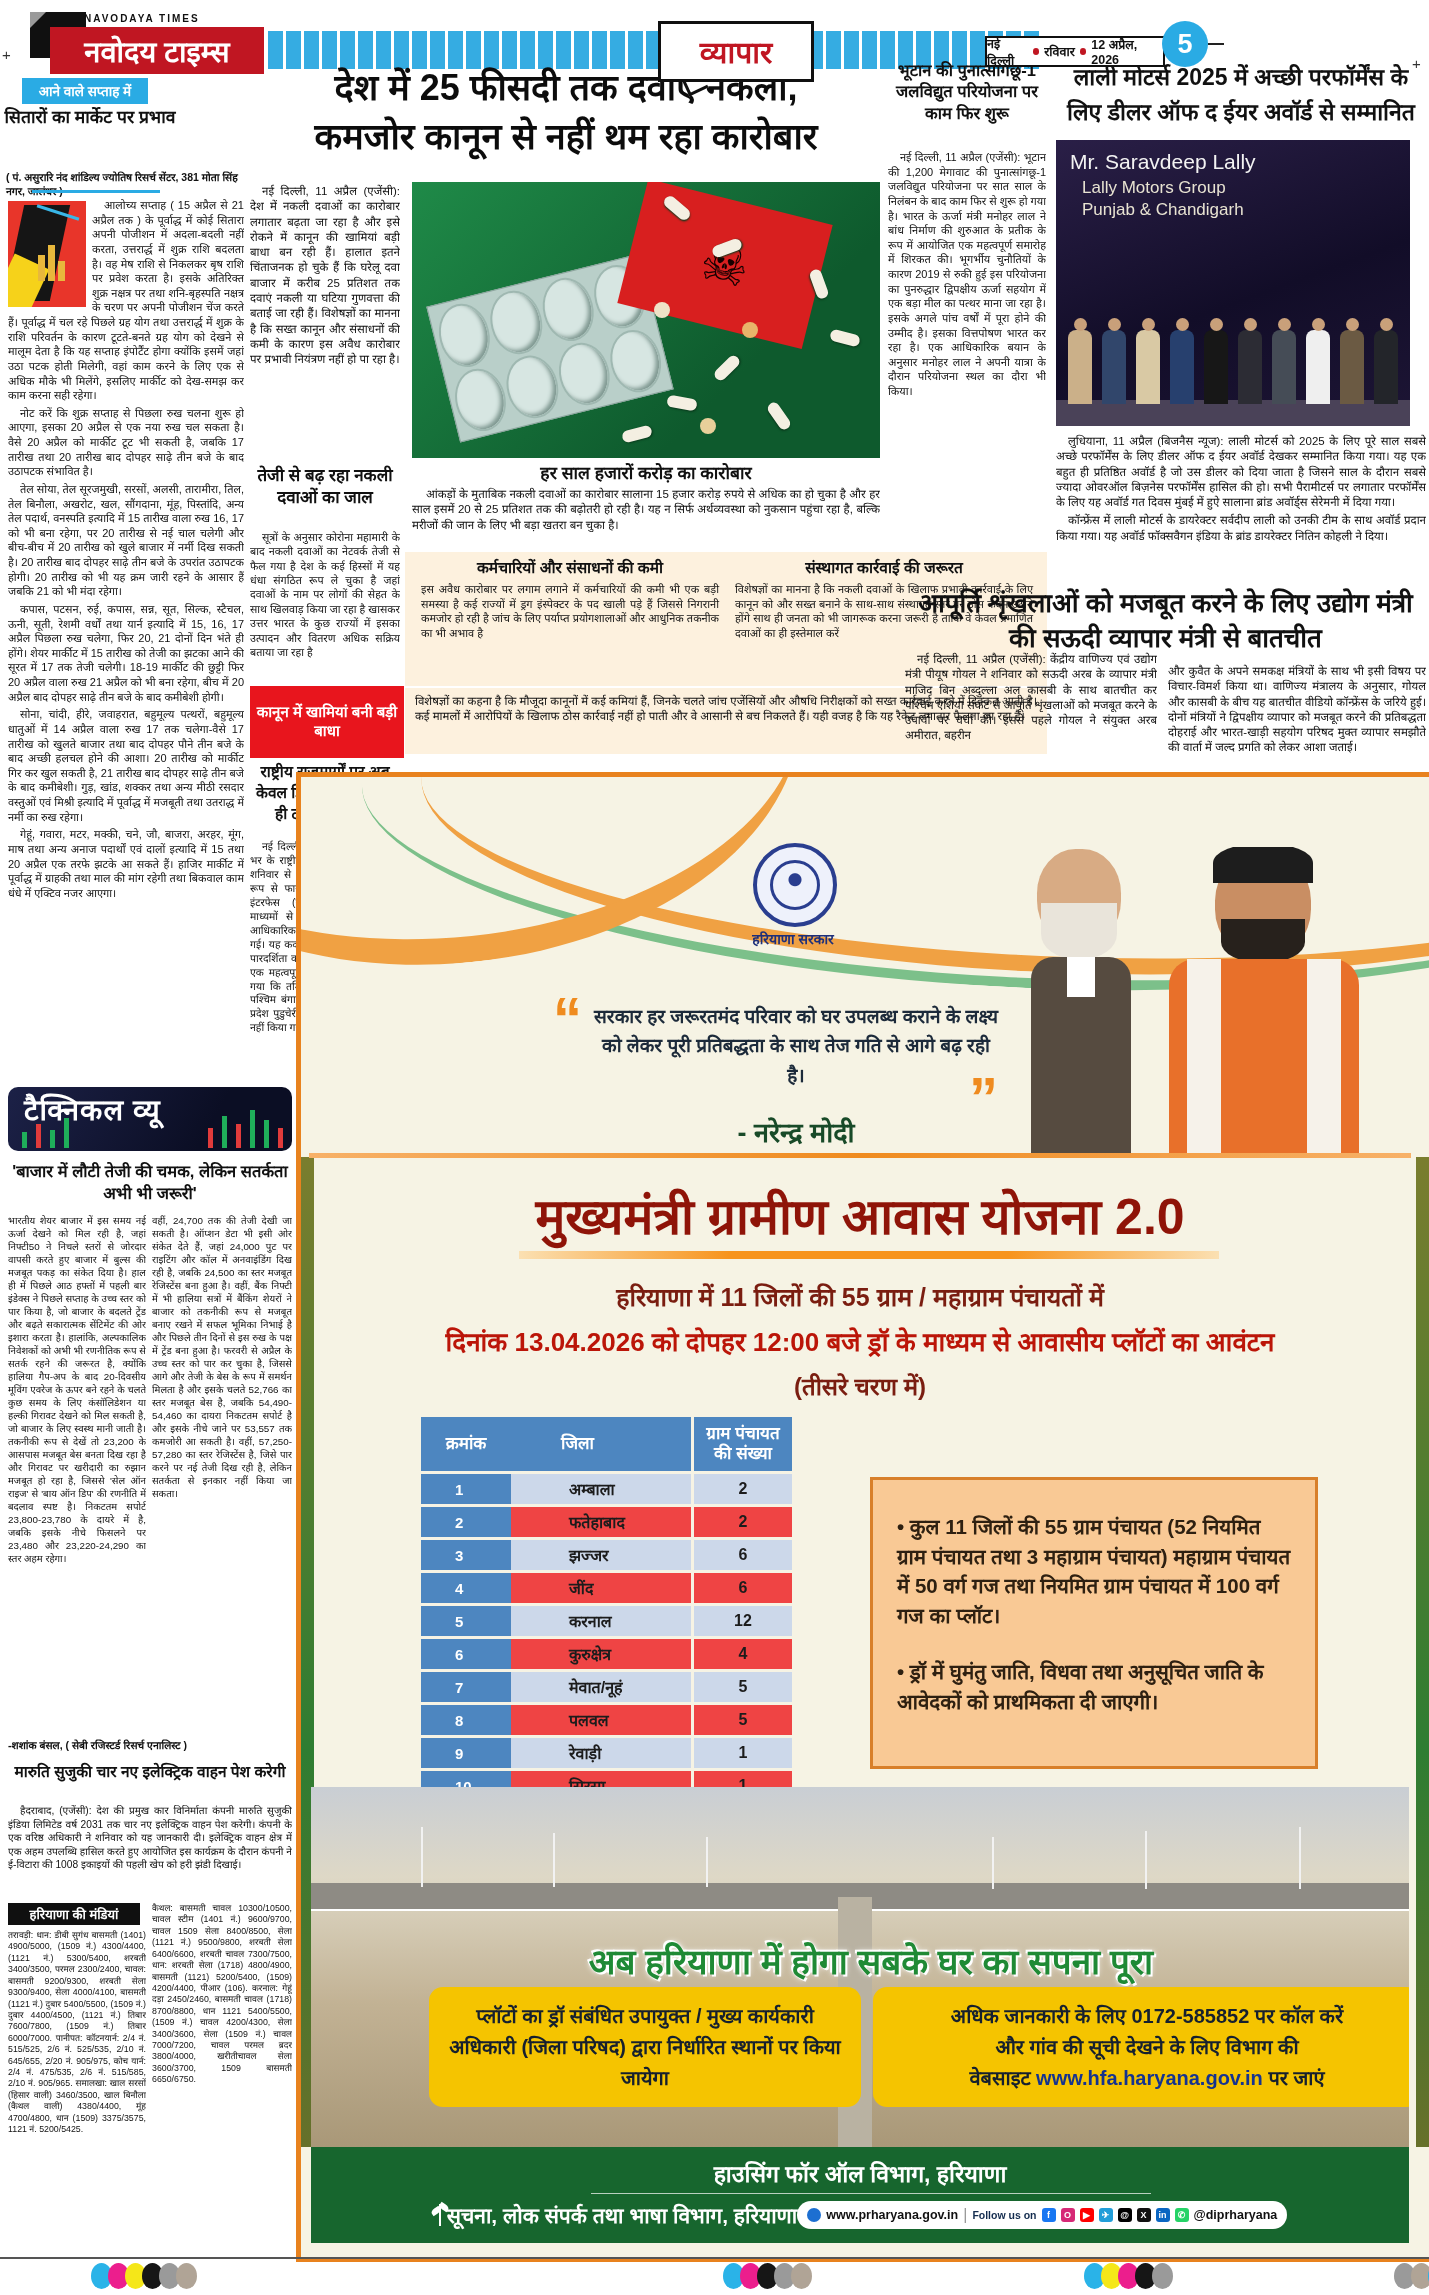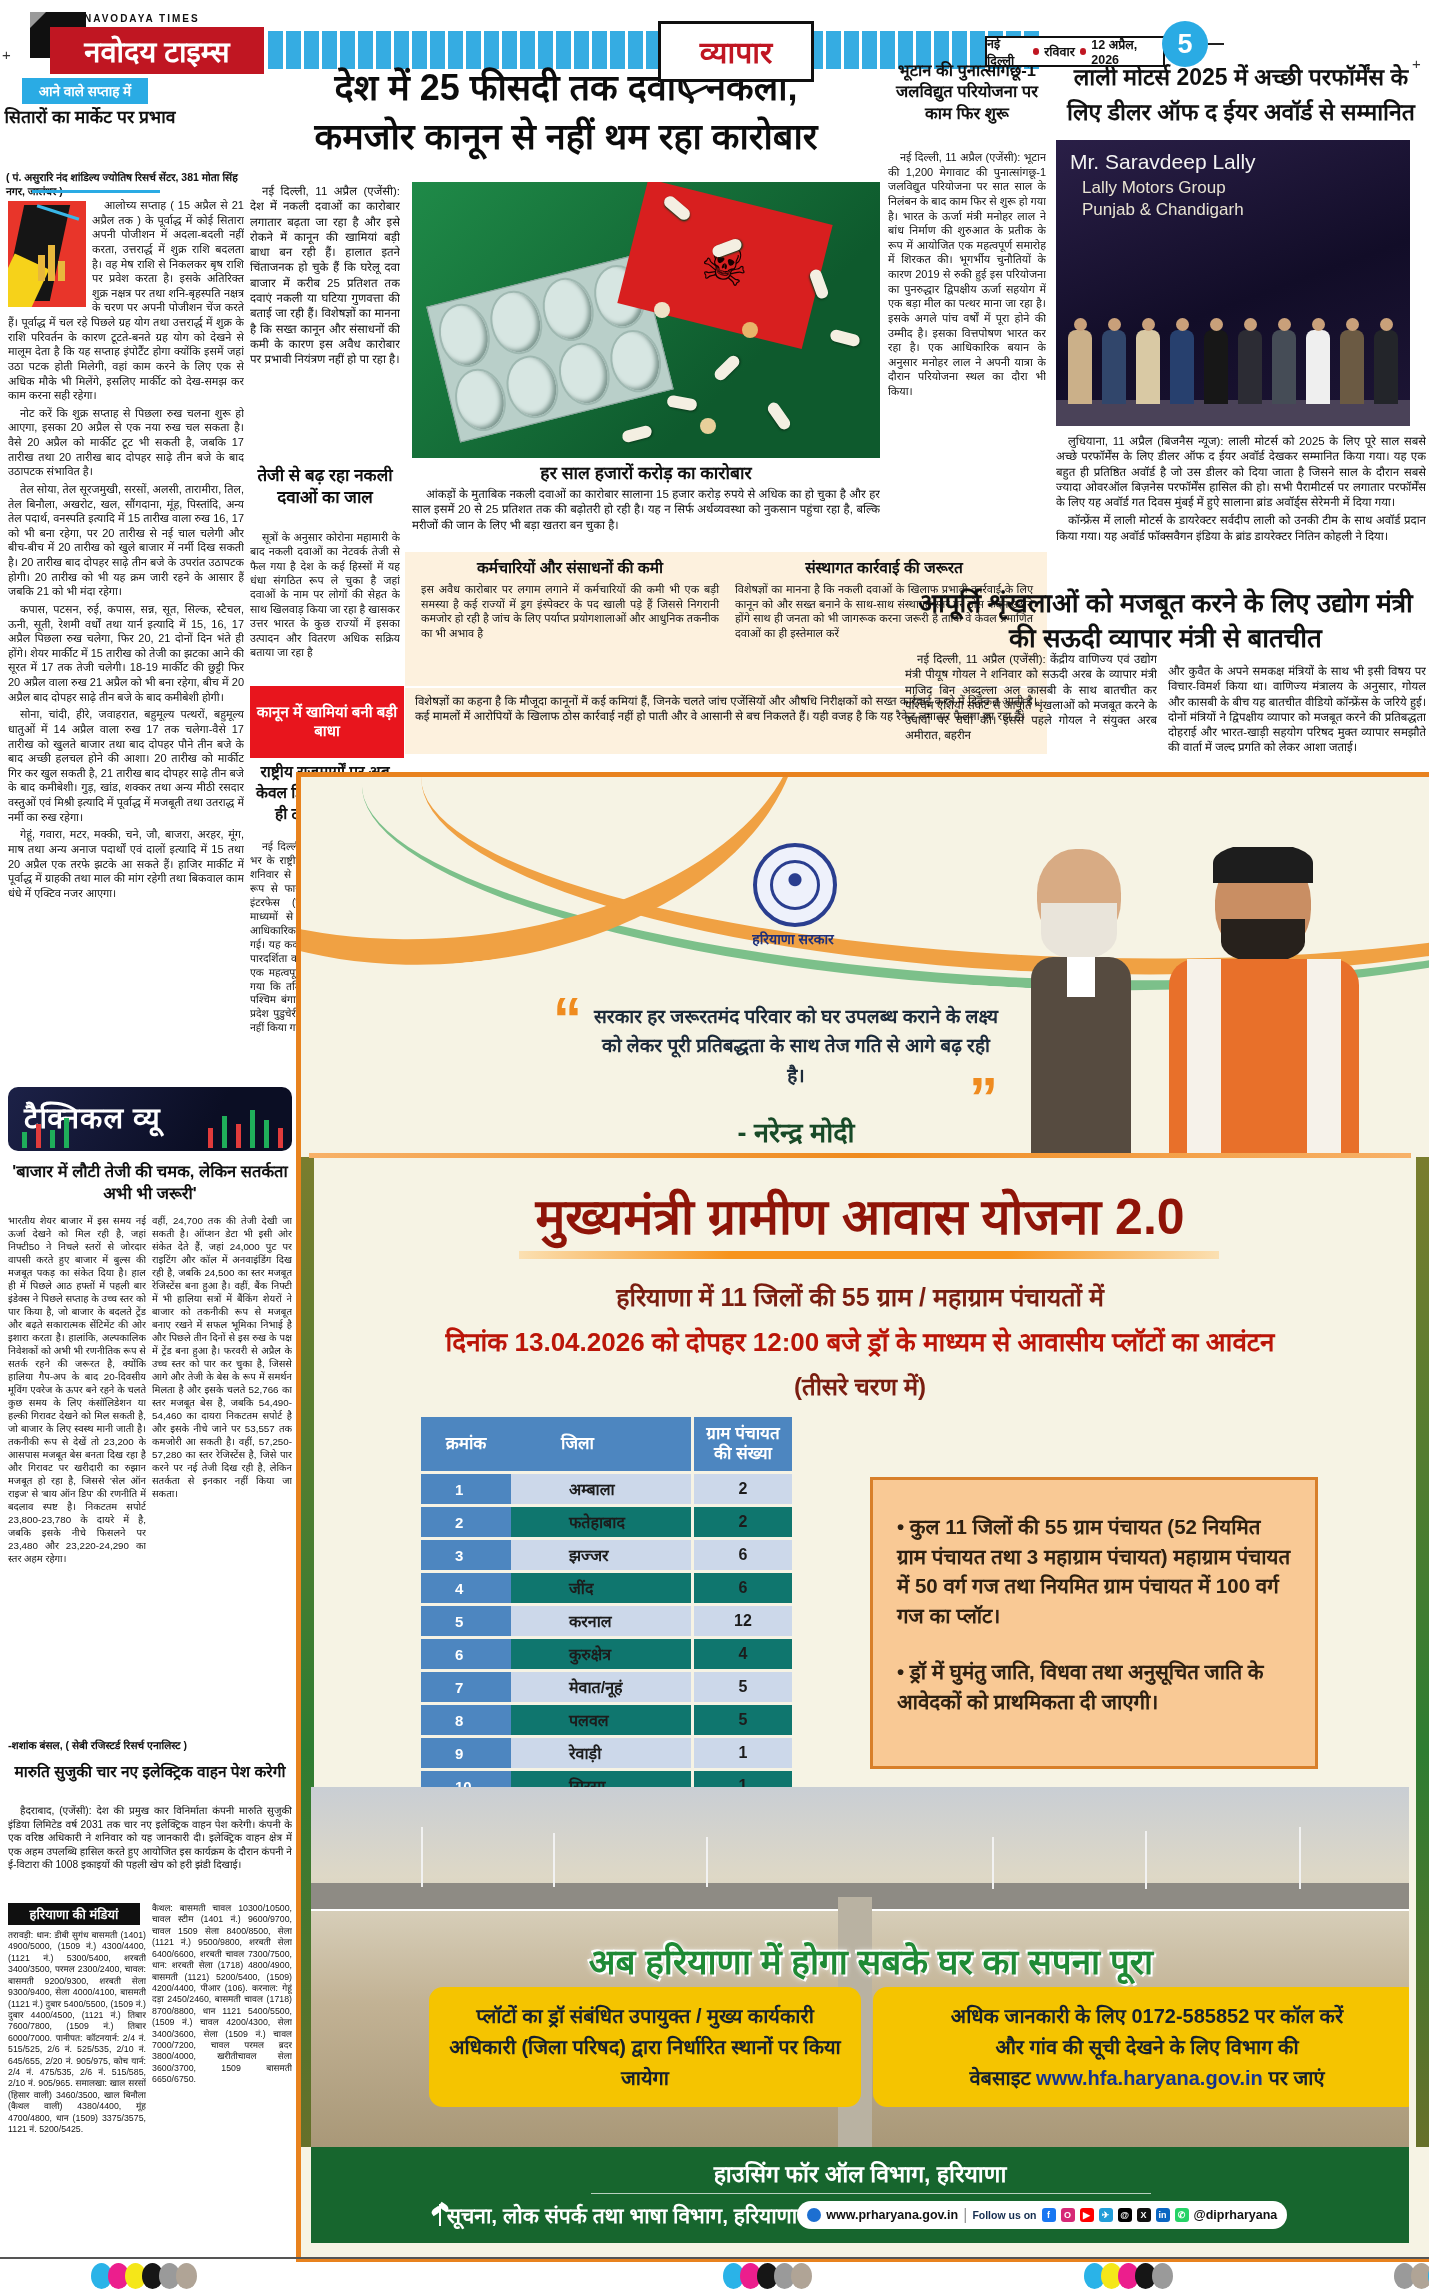--- a/index.html
+++ b/index.html
@@ -90,21 +90,21 @@
   .trow .c3{width:98px;margin-left:3px;text-align:center;}
   .thead{height:54px;}
   .thead div{background:#4d86c0;color:#fff;display:flex;align-items:center;font-size:17px;line-height:1.15;}
   .thead .c1,.thead .c3{justify-content:center;text-align:center;padding:0 4px;box-sizing:border-box;}
   .thead .c2{padding-left:50px;}
   .drow{height:30px;font-size:16px;}
   .drow .c1{background:#4d86c0;color:#fff;display:flex;align-items:center;padding-left:34px;box-sizing:border-box;font-size:15px;}
   .drow .c2,.drow .c3{display:flex;align-items:center;color:#1c1c1c;}
   .drow .c3{justify-content:center;padding-left:0;}
   .odd .c2,.odd .c3{background:#ccd8ea;}
-  .even .c2,.even .c3{background:#0f766e;}
+  .even .c2,.even .c3{background:#ef4444;}
   .totrow{height:32px;font-size:17px;}
   .totrow .cl{width:273px;background:#4d86c0;color:#fff;display:flex;align-items:center;justify-content:flex-end;padding-right:70px;box-sizing:border-box;}
   .totrow .cv{width:98px;margin-left:3px;background:#dfe8f4;display:flex;align-items:center;justify-content:center;color:#1c1c1c;}
   .bulletbox{position:absolute;left:569px;top:700px;width:448px;height:292px;background:#f9c995;border:3px solid #d87f2a;
              box-sizing:border-box;padding:32px 24px;color:#2e2011;font-size:20.5px;font-weight:bold;line-height:1.45;}
   .bulletbox p{margin:0 0 26px 0;}
   .landband{position:absolute;left:10px;top:1010px;width:1098px;height:360px;overflow:hidden;
             background:linear-gradient(#c9ced4 0%,#ded8c6 25%,#c2b294 60%,#a99878 100%);}
   .roadh{position:absolute;left:0;top:96px;width:100%;height:26px;background:#8e8b84;box-shadow:0 2px 0 #fff;}
   .roadv{position:absolute;left:48%;top:110px;width:34px;height:250px;background:#b9b2a2;}
@@ -117,21 +117,21 @@
   .greenband{position:absolute;left:10px;top:1370px;width:1098px;height:96px;background:#17662e;color:#fff;}
   .gb-line{position:absolute;left:280px;top:46px;width:560px;height:1px;background:rgba(255,255,255,.7);}
   .pill{background:#fff;border-radius:16px;height:28px;display:flex;align-items:center;gap:5px;padding:0 10px;color:#111;}
   .sicon{width:14px;height:14px;border-radius:3px;color:#fff;font-size:9px;font-weight:bold;display:flex;align-items:center;justify-content:center;}
   .leaf{width:14px;height:22px;position:relative;}
   .leaf i{position:absolute;left:6px;top:0;width:2px;height:22px;background:#fff;}
   .leaf b{position:absolute;width:10px;height:6px;background:#fff;border-radius:50% 0;}
   
   .techbanner{left:8px;top:1087px;width:284px;height:64px;border-radius:10px;overflow:hidden;
               background:linear-gradient(120deg,#1c2147,#0b0e24 70%);}
-  .techbanner .t{position:absolute;left:16px;top:10px;color:#fff;font-size:29px;font-weight:bold;letter-spacing:1px;}
+  .techbanner .t{position:absolute;left:16px;top:2px;color:#fff;font-size:29px;font-weight:bold;letter-spacing:1px;}
   .cndl{position:absolute;bottom:3px;width:5px;}
   .mandihead{left:8px;top:1903px;width:132px;height:22px;background:#101010;color:#fff;font-size:13px;font-weight:bold;
              display:flex;align-items:center;justify-content:center;}
   .tiny{font-size:8.8px;line-height:1.3;}
   
   .dots{display:flex;}
   .dots span{width:21px;height:26px;border-radius:50%;margin-left:-4px;}
   .d1{background:#2ab3e8;} .d2{background:#ec1e8d;} .d3{background:#f5e719;}
   .d4{background:#161616;} .d5{background:#9a9a9a;} .d6{background:#b0a496;}
 </style>

